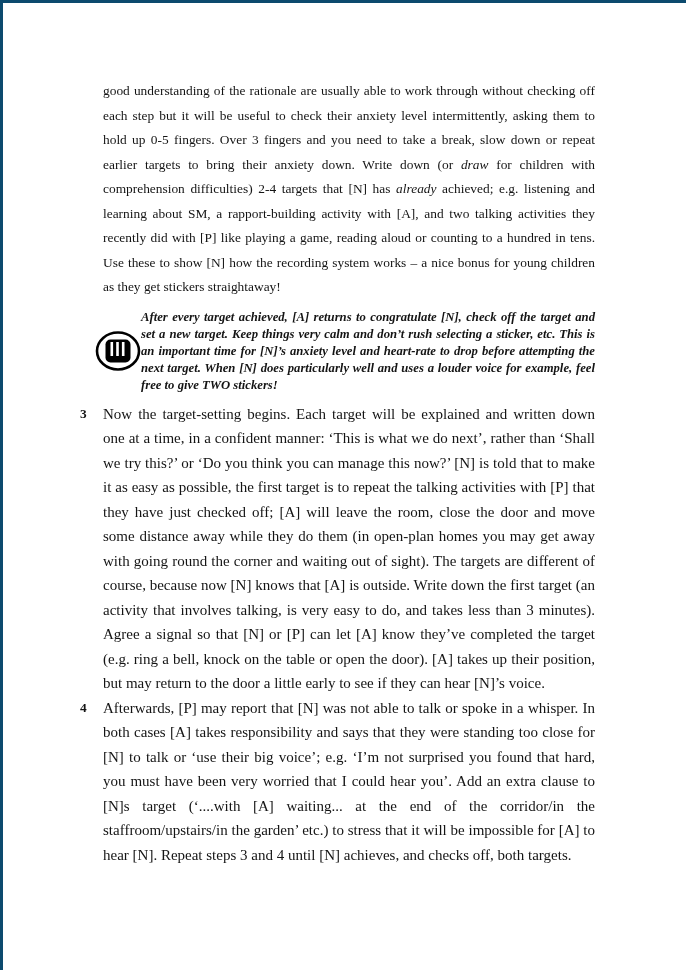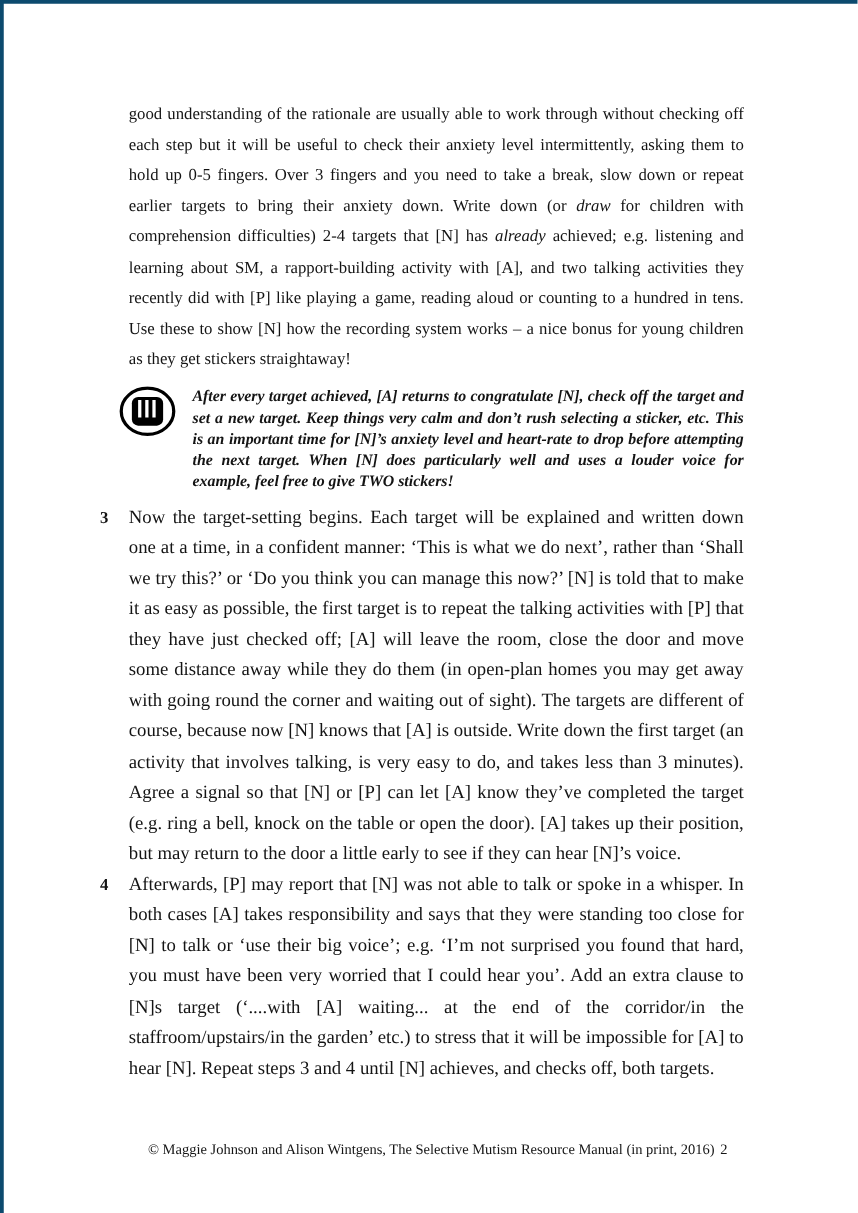--- a/index.html
+++ b/index.html
@@ -20,21 +20,22 @@
     width: 492px;
   }
   .body-text {
     font-size: 13.4px;
     line-height: 24.5px;
     text-align: justify;
     margin: 0;
   }
   .note {
     display: flex;
-    gap: 13px;
+    align-items: center;
+    gap: 0;
     margin: 9px 0 8px -8px;
   }
   .note-icon {
     flex: 0 0 46px;
     width: 46px;
     height: 40px;
   }
   .note-text {
     flex: 1;
     font-size: 12.7px;
@@ -105,17 +106,13 @@
       <p class="list-text">Now the target-setting begins. Each target will be explained and written down one at a time, in a confident manner: ‘This is what we do next’, rather than ‘Shall we try this?’ or ‘Do you think you can manage this now?’ [N] is told that to make it as easy as possible, the first target is to repeat the talking activities with [P] that they have just checked off; [A] will leave the room, close the door and move some distance away while they do them (in open-plan homes you may get away with going round the corner and waiting out of sight). The targets are different of course, because now [N] knows that [A] is outside. Write down the first target (an activity that involves talking, is very easy to do, and takes less than 3 minutes). Agree a signal so that [N] or [P] can let [A] know they’ve completed the target (e.g. ring a bell, knock on the table or open the door). [A] takes up their position, but may return to the door a little early to see if they can hear [N]’s voice.</p>
     </div>
 
     <div class="list-item">
       <span class="list-num">4</span>
       <p class="list-text">Afterwards, [P] may report that [N] was not able to talk or spoke in a whisper. In both cases [A] takes responsibility and says that they were standing too close for [N] to talk or ‘use their big voice’; e.g. ‘I’m not surprised you found that hard, you must have been very worried that I could hear you’. Add an extra clause to [N]s target (‘....with [A] waiting... at the end of the corridor/in the staffroom/upstairs/in the garden’ etc.) to stress that it will be impossible for [A] to hear [N]. Repeat steps 3 and 4 until [N] achieves, and checks off, both targets.</p>
     </div>
 
   </div>
 
-  <div class="footer">
-    <span class="footer-copyright">© Maggie Johnson and Alison Wintgens, The Selective Mutism Resource Manual (in print, 2016)</span>
-    <span class="footer-pagenum">2</span>
-  </div>
 </div>
 
 </body></html>

